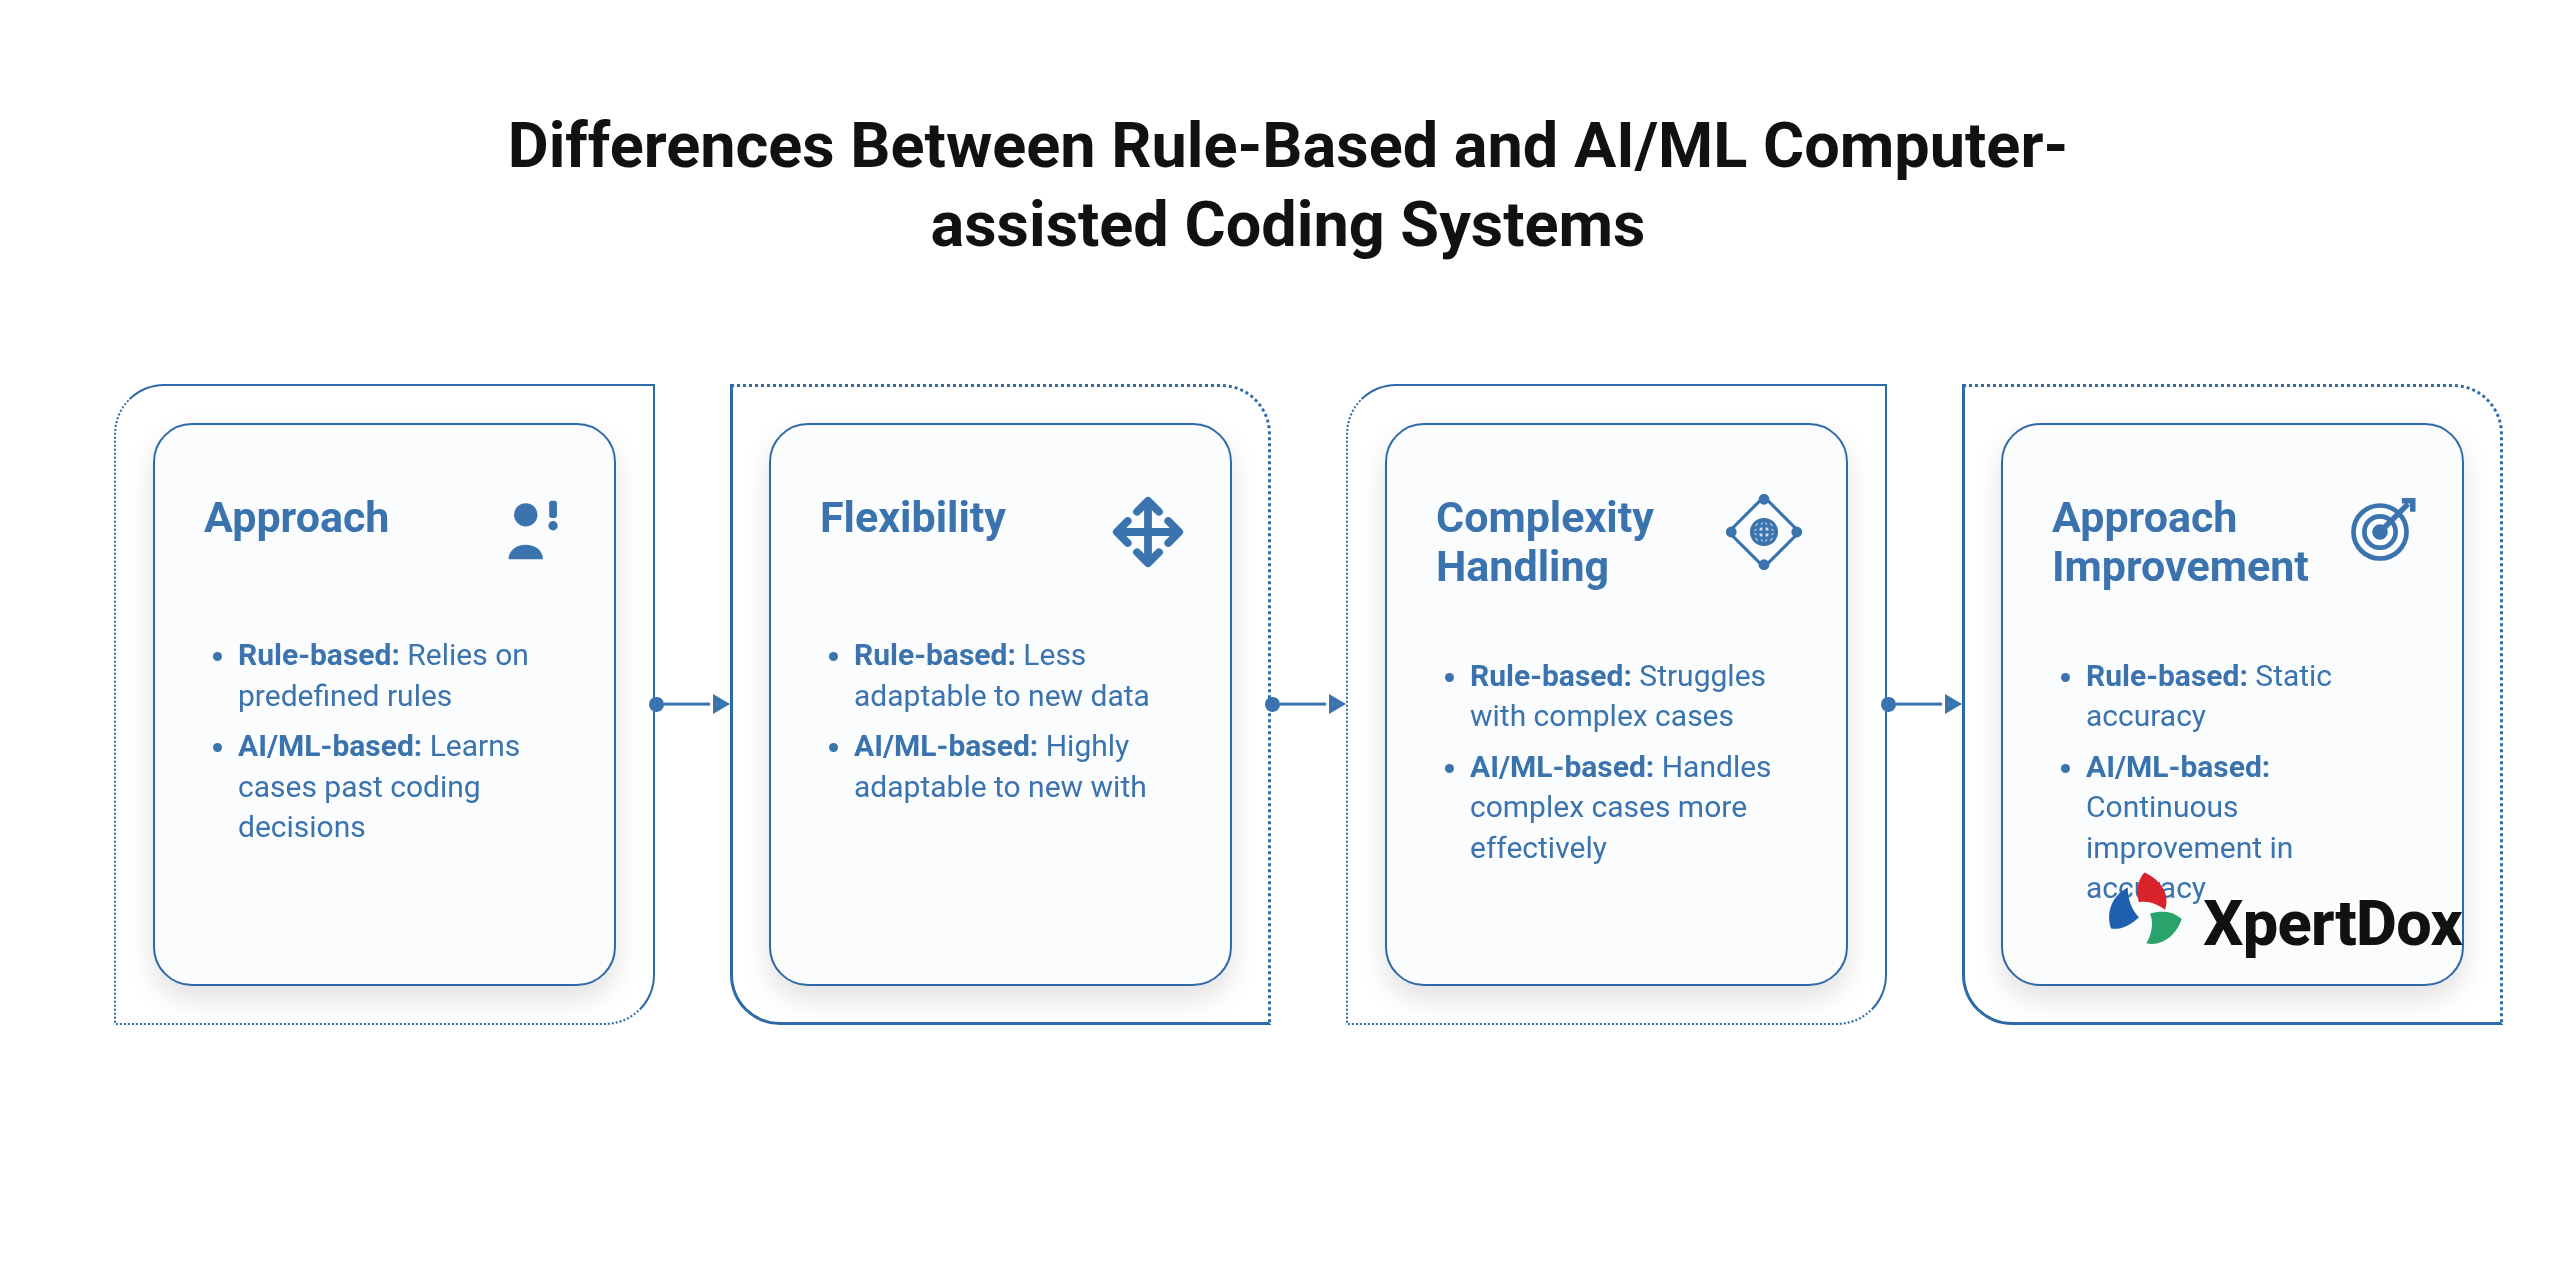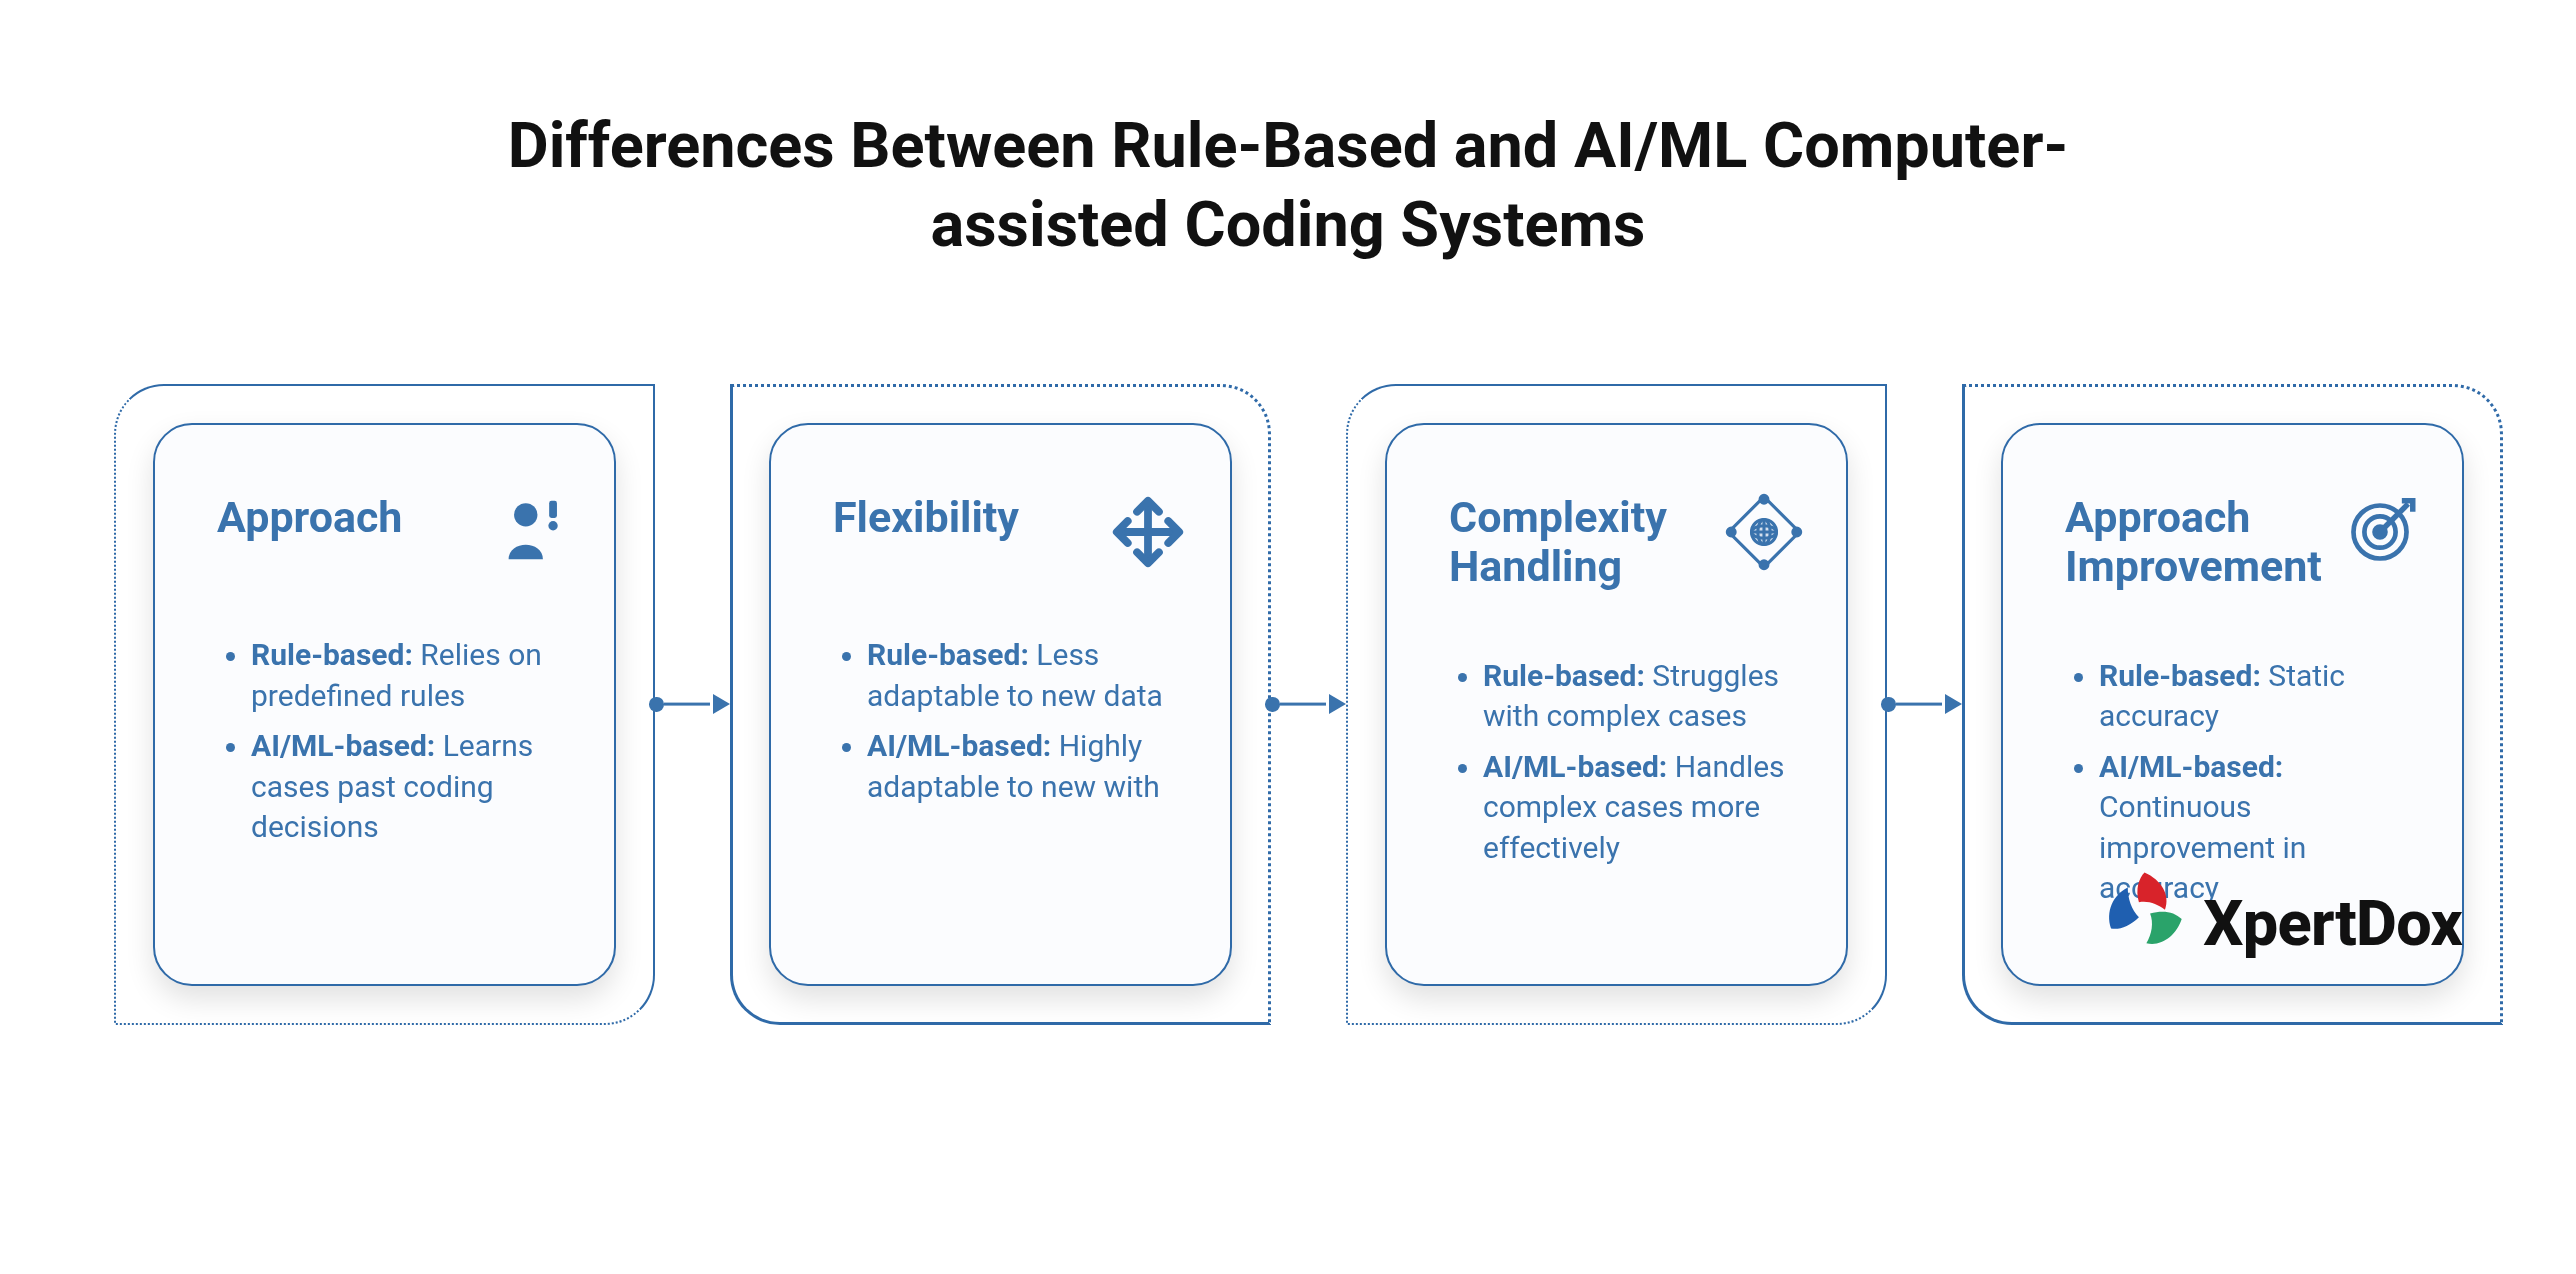--- a/index.html
+++ b/index.html
@@ -72,21 +72,21 @@
   .inner {
     position: absolute;
     top: 39px;
     left: 39px;
     right: 39px;
     bottom: 39px;
     background: #fbfcfe;
     border: 2.1px solid #2f6aa8;
     border-radius: 39px;
     box-shadow: 0 13px 28.5px rgba(0,0,0,0.12);
-    padding: 68px 43px 43px 62px;
+    padding: 68px 43px 43px 49px;
     display: flex;
     flex-direction: column;
   }
   .card-head {
     display: flex;
     align-items: flex-start;
     justify-content: space-between;
     gap: 14.2px;
     margin-bottom: 64px;
   }

